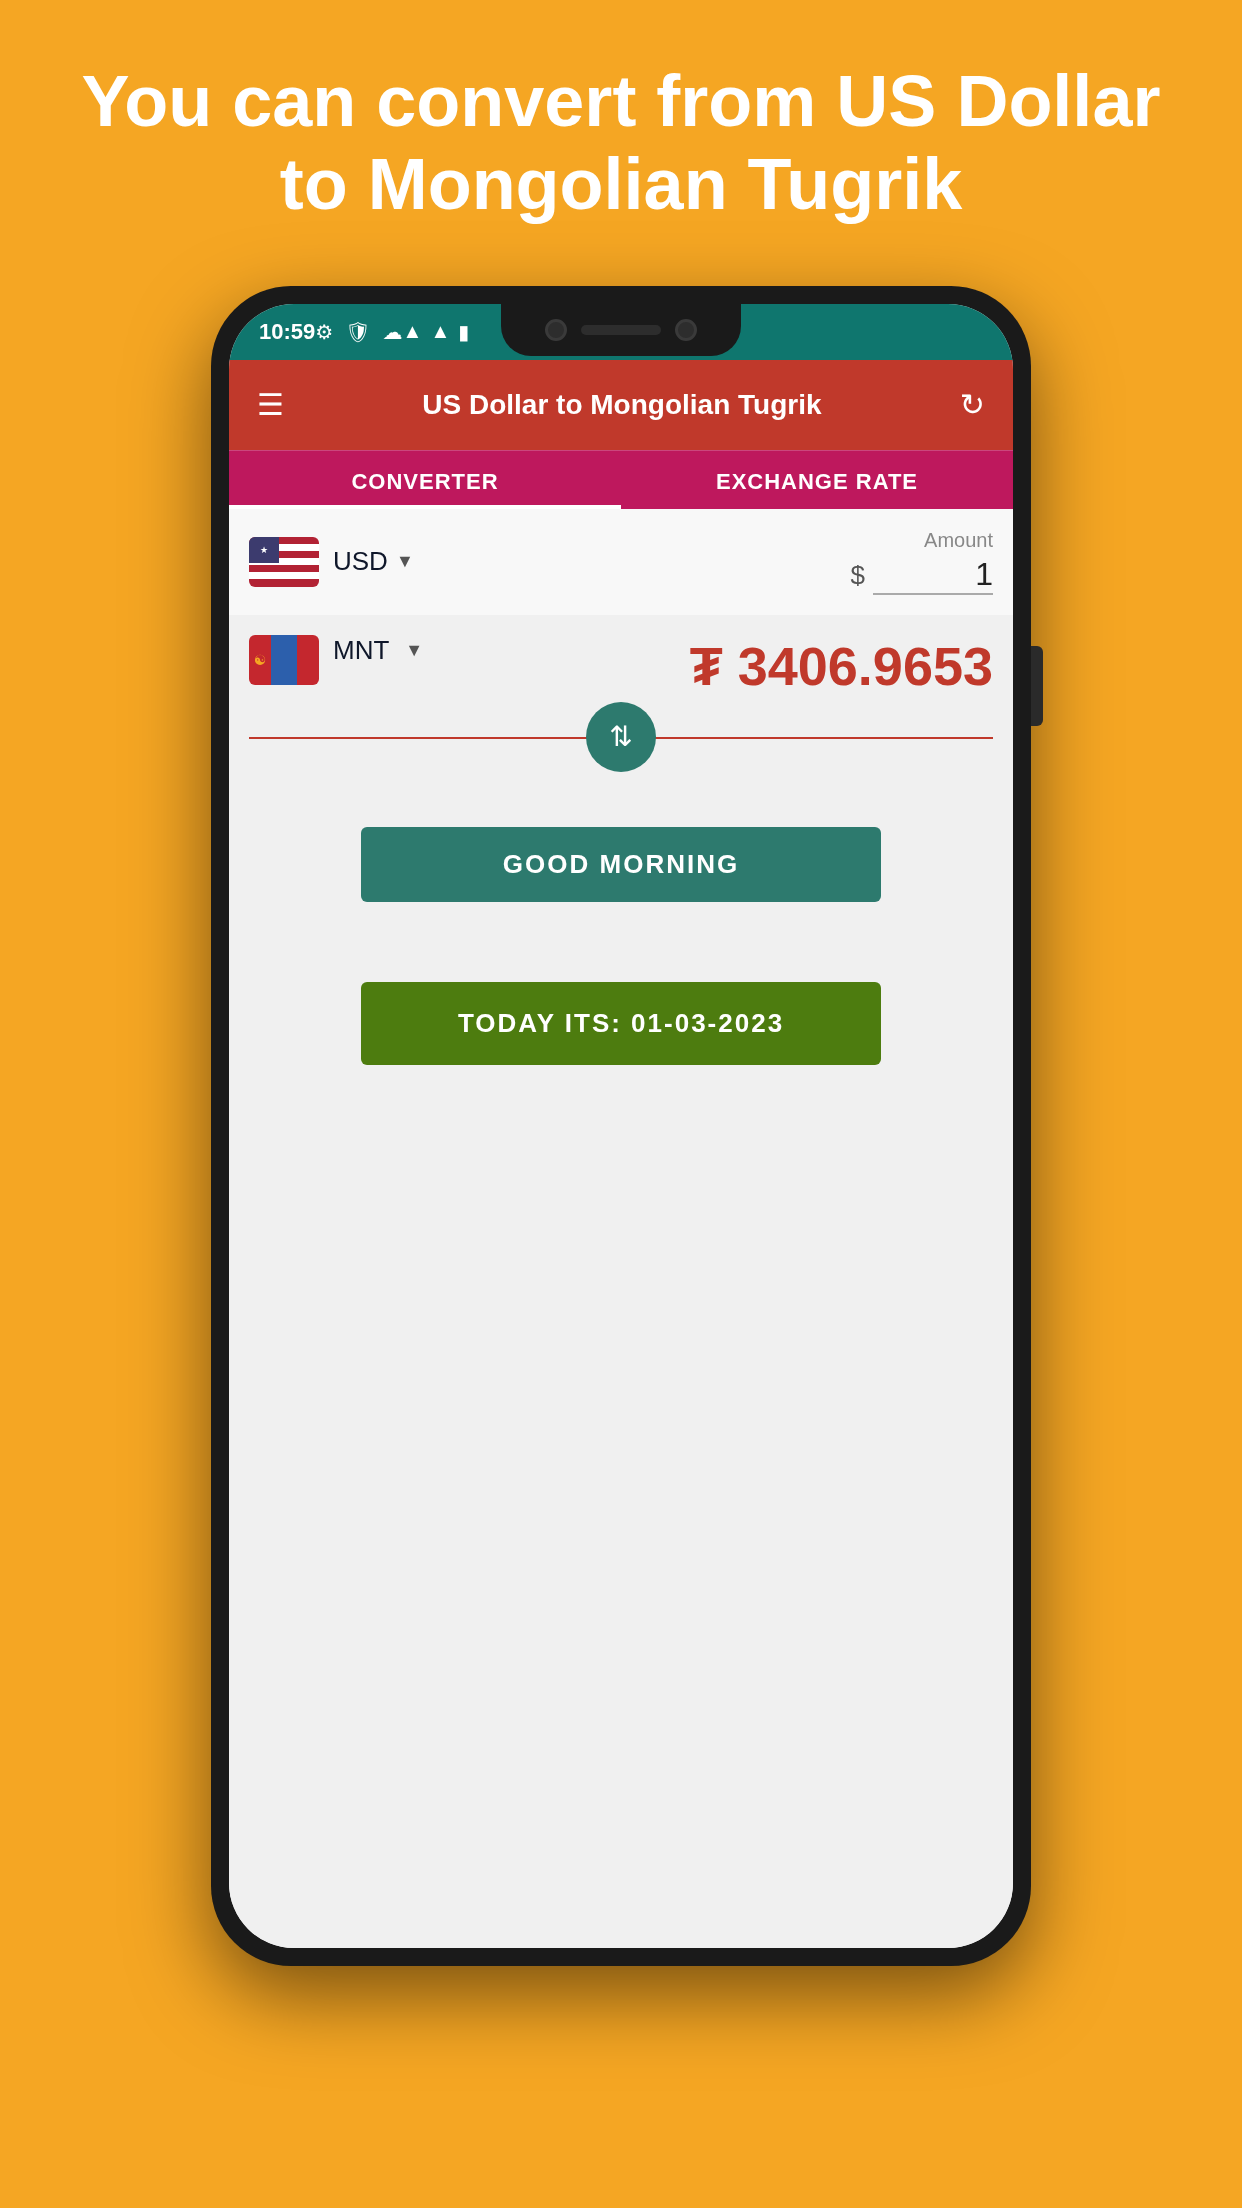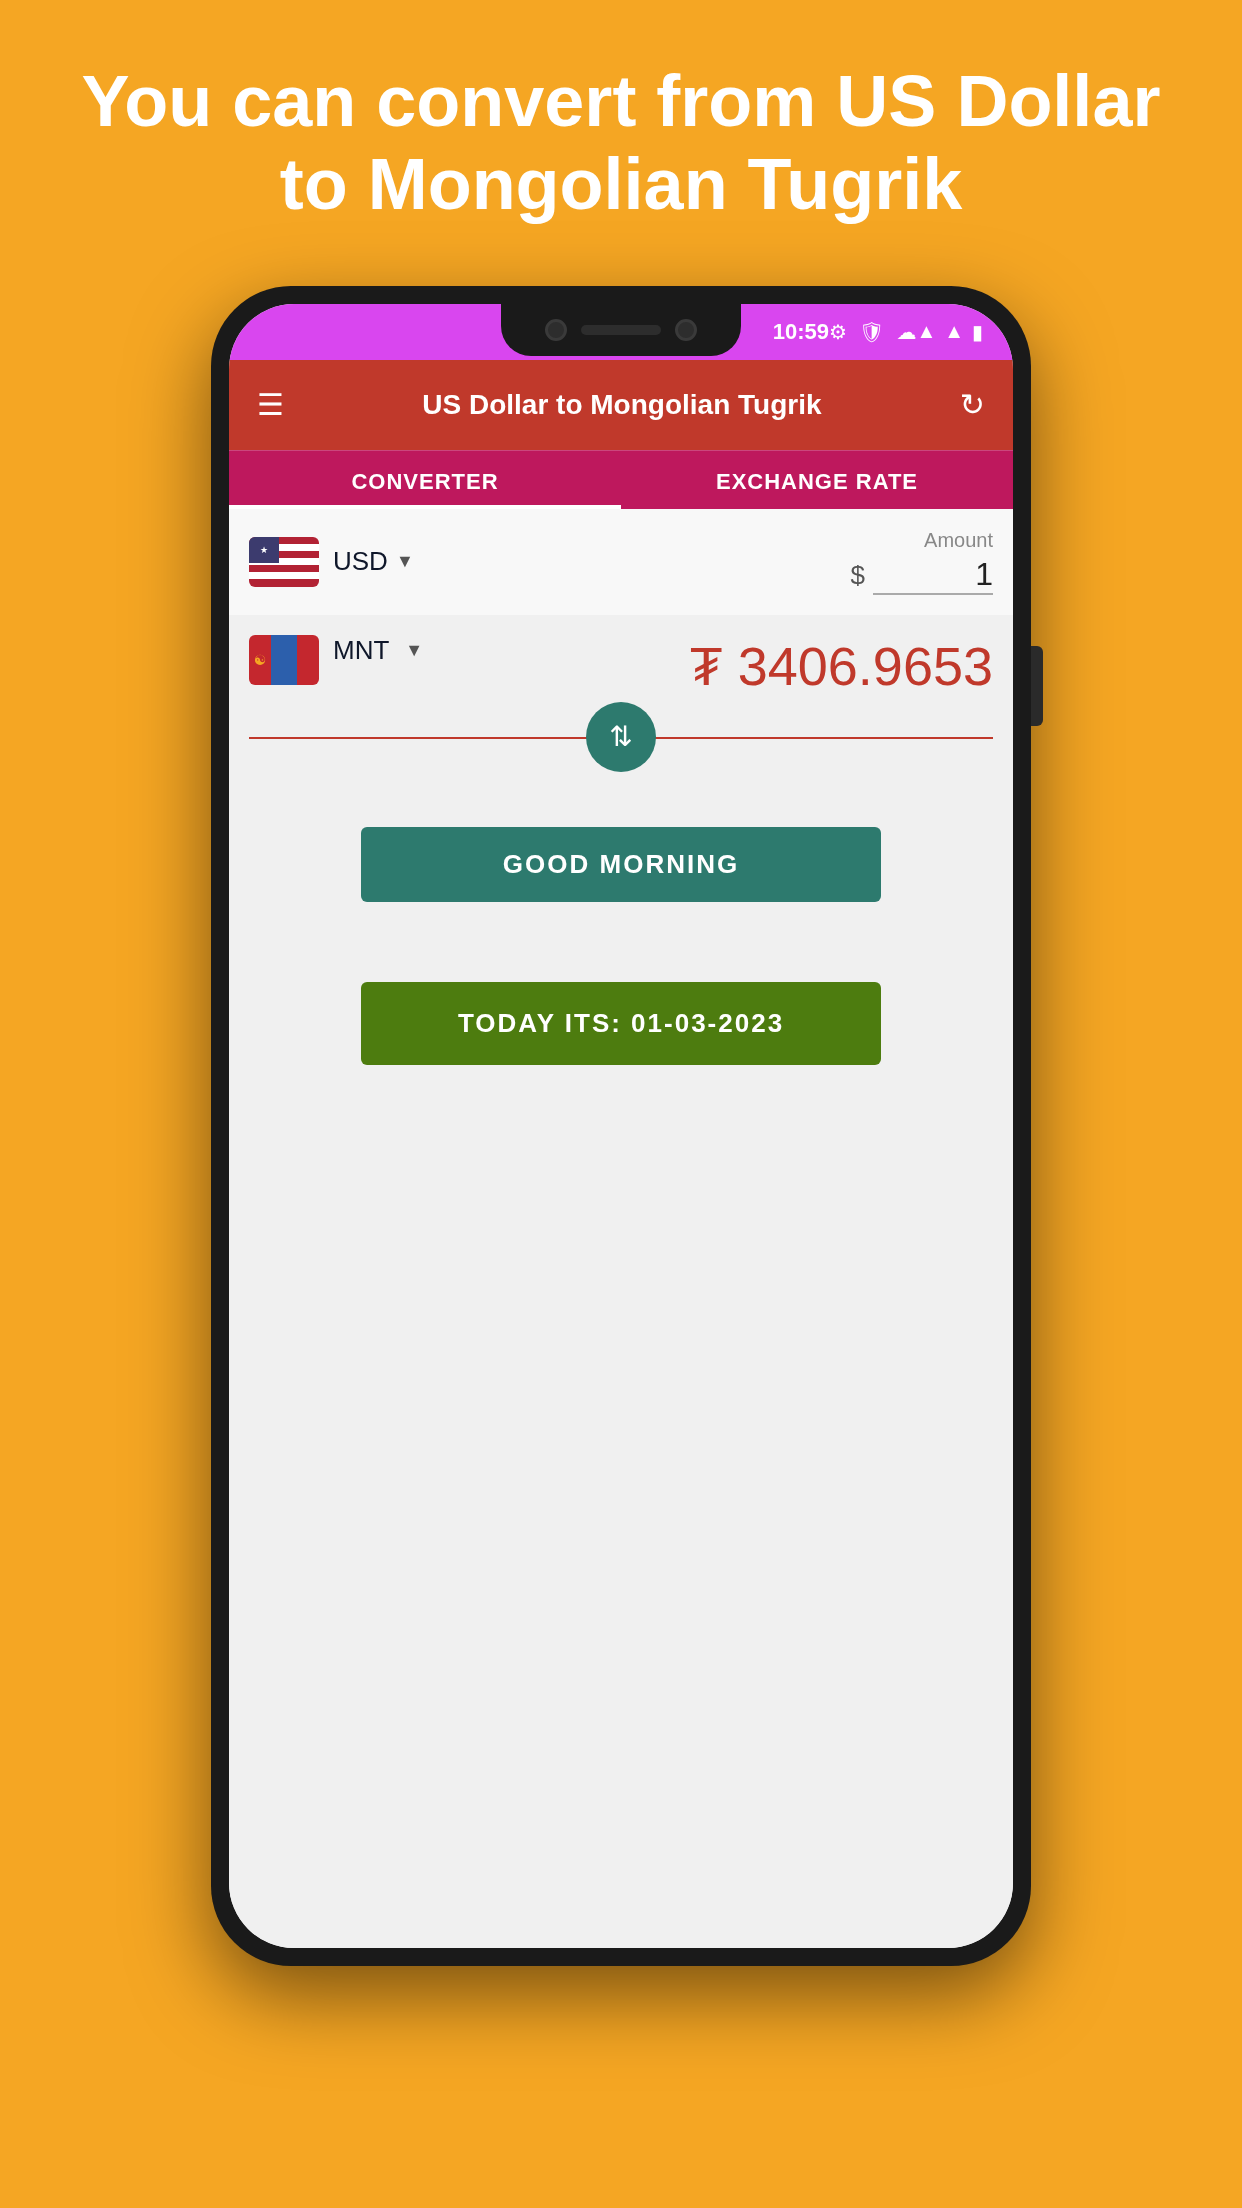--- a/index.html
+++ b/index.html
@@ -88,25 +88,25 @@
 
     .notch-speaker {
       width: 80px;
       height: 10px;
       background: #2d2d2d;
       border-radius: 5px;
     }
 
     
     .status-bar {
-      background: #d946ef;
+      background: #0f766e;
       height: 56px;
       display: flex;
       align-items: center;
-      justify-content: flex-end;
+      justify-content: flex-start;
       padding: 0 30px;
       padding-top: 0;
     }
 
     .status-left {
       color: #fff;
       font-size: 22px;
       font-weight: 600;
     }
 
@@ -331,21 +331,21 @@
     .mnt-row {
       display: flex;
       align-items: flex-start;
       padding: 20px 20px 10px;
     }
 
     .mnt-result {
       margin-left: auto;
       color: #c0392b;
       font-size: 54px;
-      font-weight: 400;
+      font-weight: 700;
     }
 
     
     .swap-area {
       position: relative;
       height: 60px;
       margin: 0 20px;
     }
 
     .swap-line {

